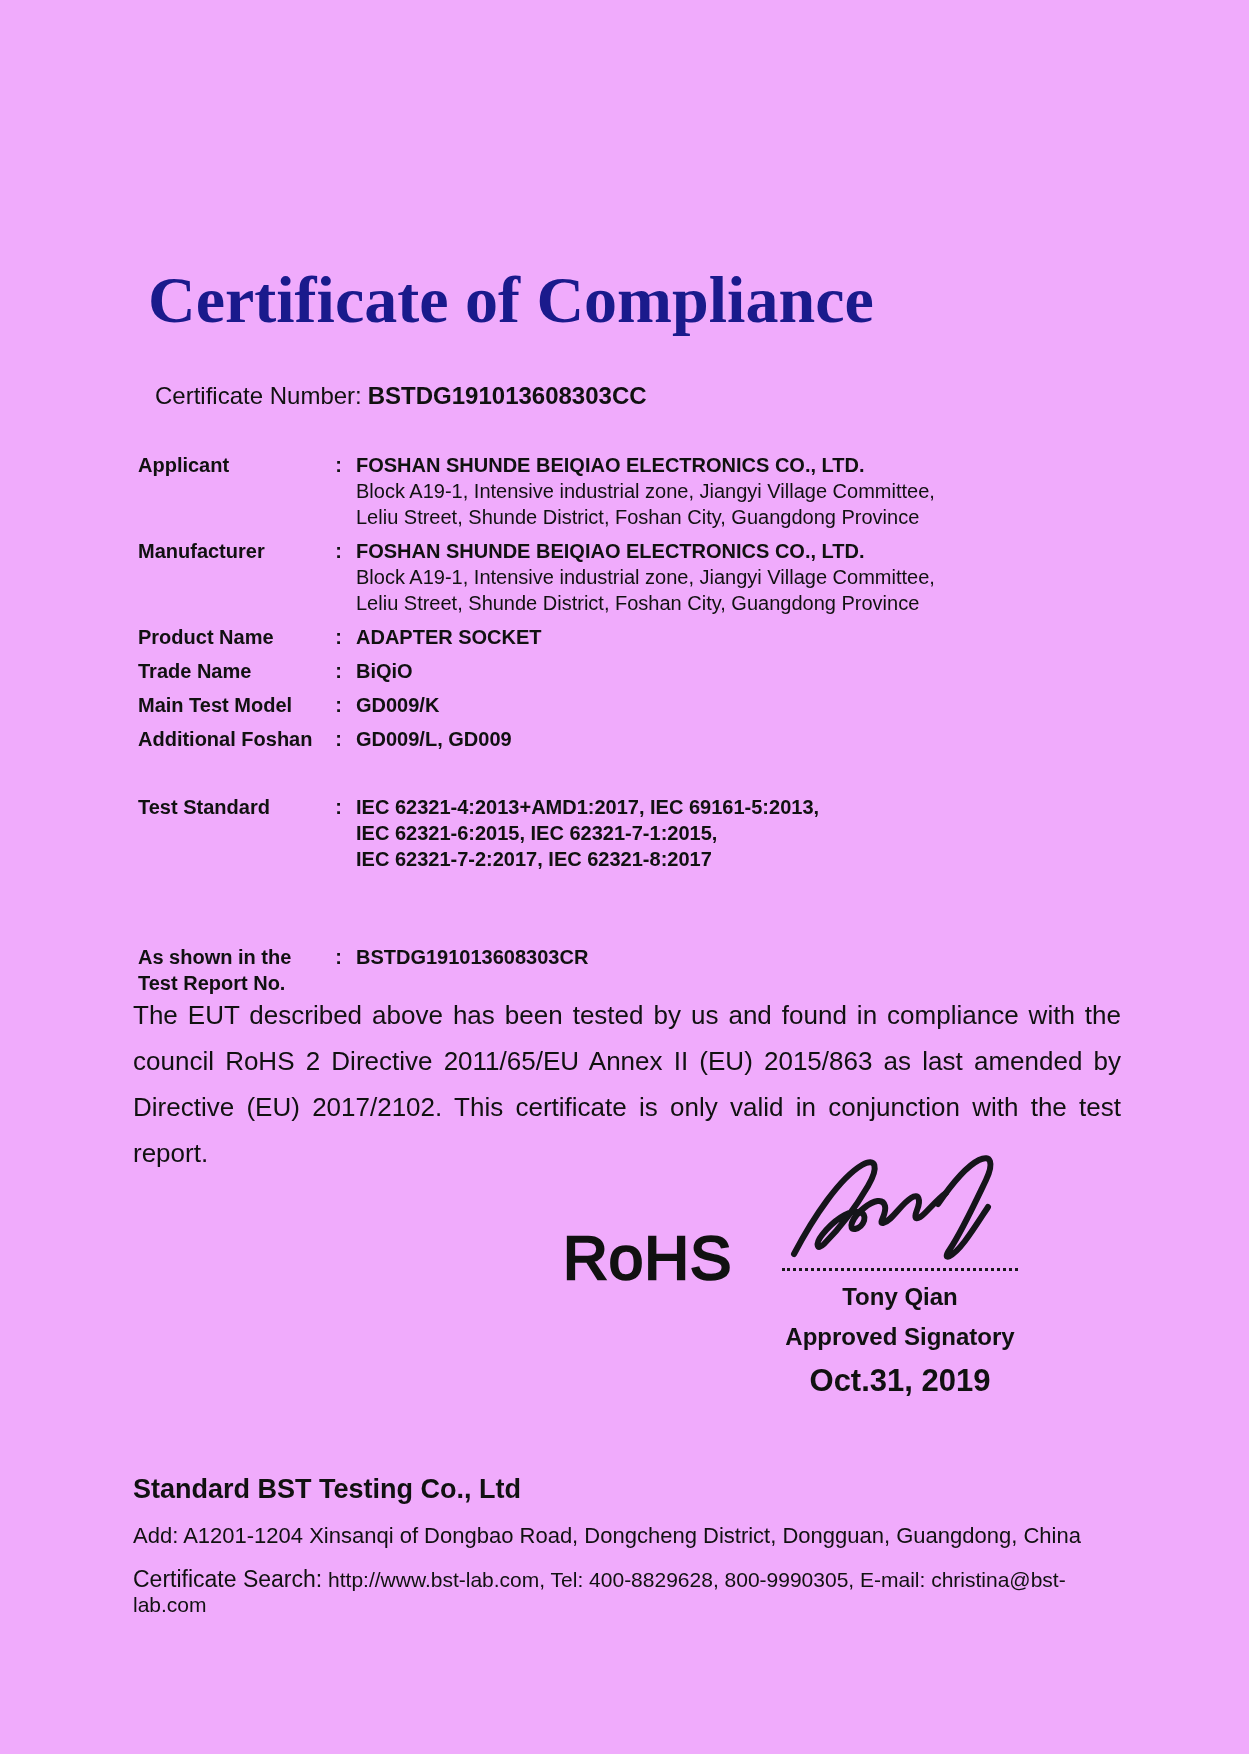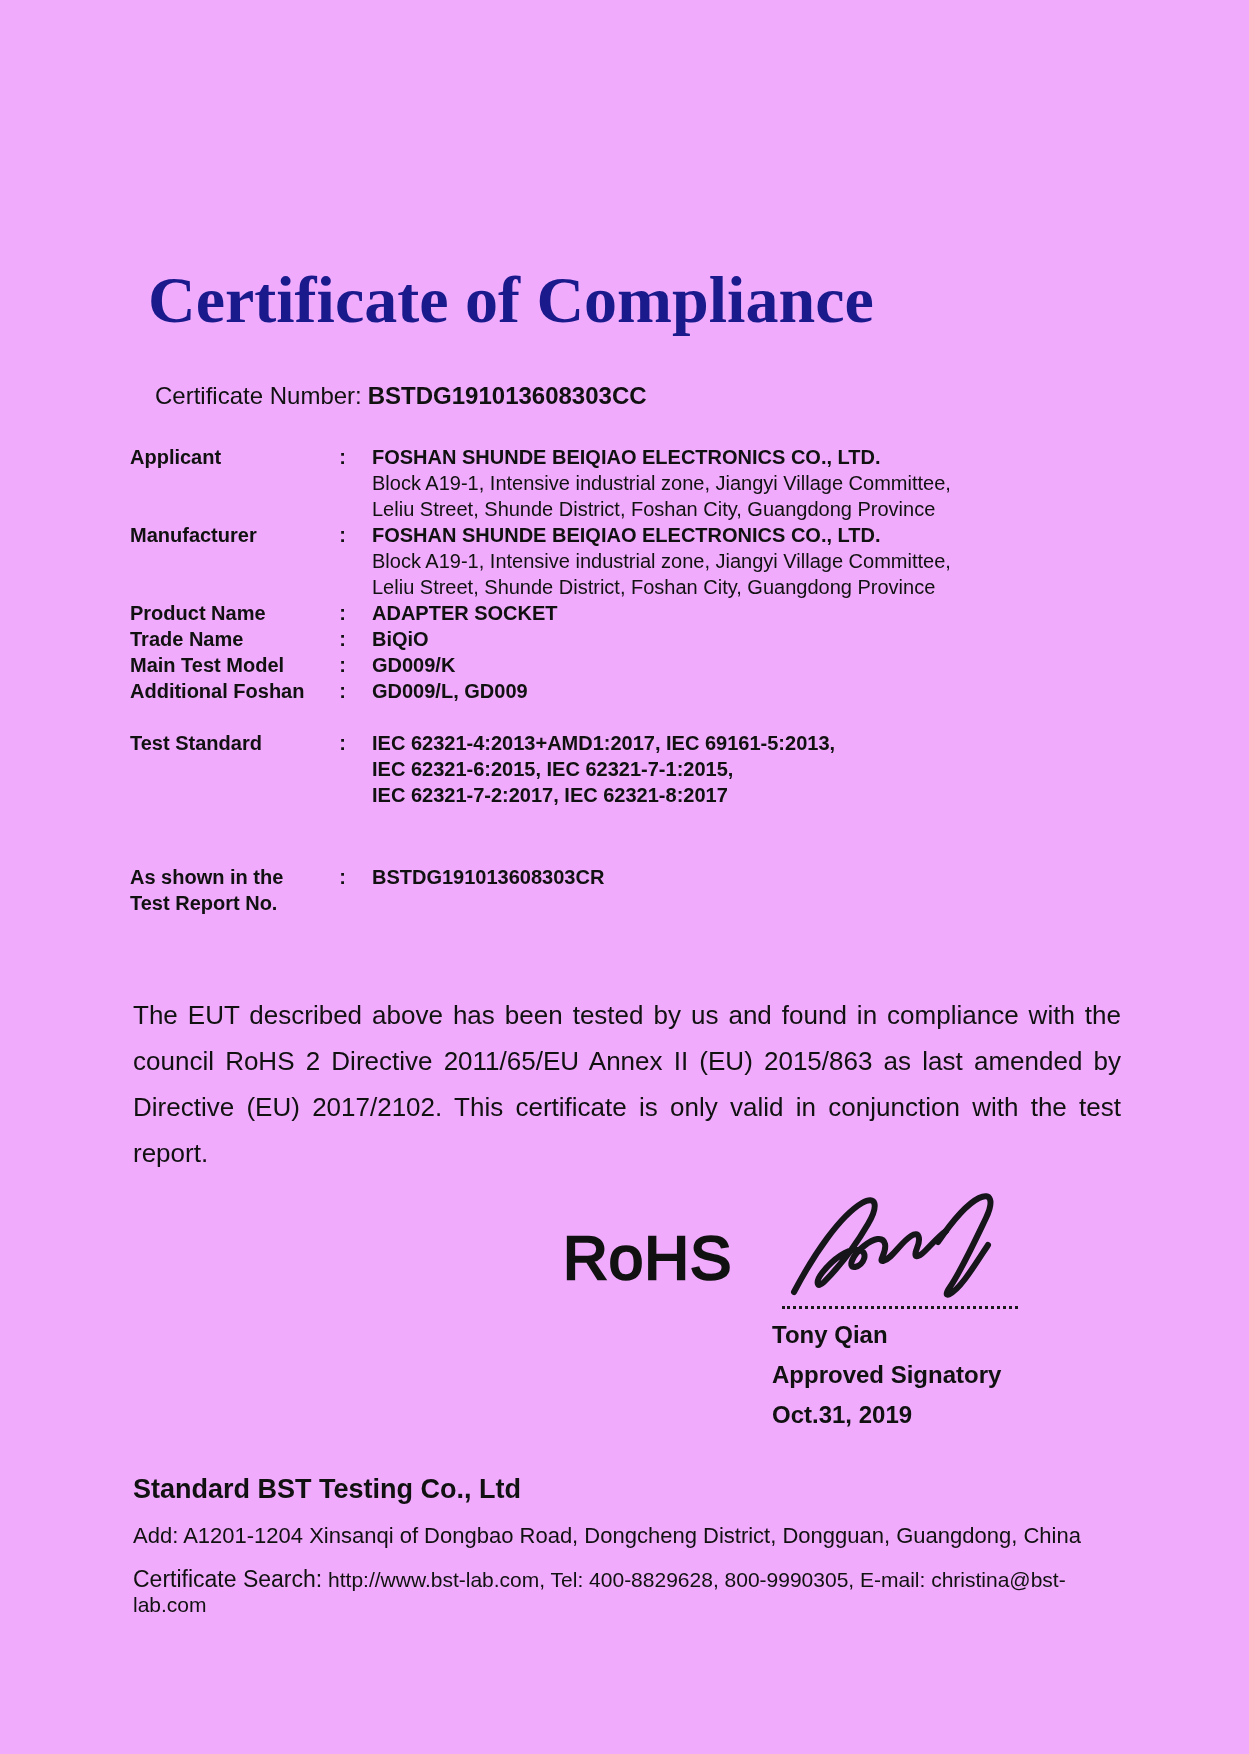--- a/index.html
+++ b/index.html
@@ -25,22 +25,22 @@
     font-size:24px;color:#111;
   }
   .cert-number .num{font-weight:700;margin-left:6px;}
   .details{
     position:absolute;left:130px;top:444px;width:995px;
     font-size:20px;line-height:26px;
   }
   .drow{
     display:grid;
     grid-template-columns:183px 27px 1fr;
-    column-gap:16px;
-    margin:0;
+    column-gap:4px;
+    margin:8px;
   }
   .drow .lbl{font-weight:700;}
   .drow .colon{font-weight:700;text-align:center;}
   .drow .val{font-weight:700;}
   .drow .addr{font-weight:400;}
   .spacer26{height:26px;}
   .spacer52{height:56px;}
   .statement{
     position:absolute;left:133px;top:966px;width:988px;
     font-size:26px;line-height:46px;
@@ -48,31 +48,32 @@
     color:#111;
   }
   .rohs-logo{
     position:absolute;left:563px;top:1222px;
     font-size:62px;font-weight:400;
     letter-spacing:1px;
     color:#111;
     -webkit-text-stroke:2.5px #111;
   }
   .sign-block{
-    position:absolute;left:772px;top:1190px;width:256px;
+    position:absolute;left:772px;top:1152px;width:256px;
+    text-align:center;
   }
   .sign-svg{display:block;margin:0 auto;}
   .dotted-line{
     width:236px;margin:0 auto;
     border-top:3px dotted #1a1a1a;
     height:0;
   }
   .sig-name{font-size:24px;font-weight:700;margin-top:12px;}
   .sig-title{font-size:24px;font-weight:700;margin-top:12px;}
-  .sig-date{font-size:24px;font-weight:700;margin-top:12px;}
+  .sig-date{font-size:31px;font-weight:700;margin-top:12px;}
   .footer{
     position:absolute;left:133px;top:1474px;width:1000px;
   }
   .footer .company{font-size:27px;font-weight:700;}
   .footer .address{font-size:22px;margin-top:18px;}
   .footer .search{font-size:21px;margin-top:17px;}
   .footer .search .search-label{font-size:23px;}
 </style>
 </head>
 <body>

